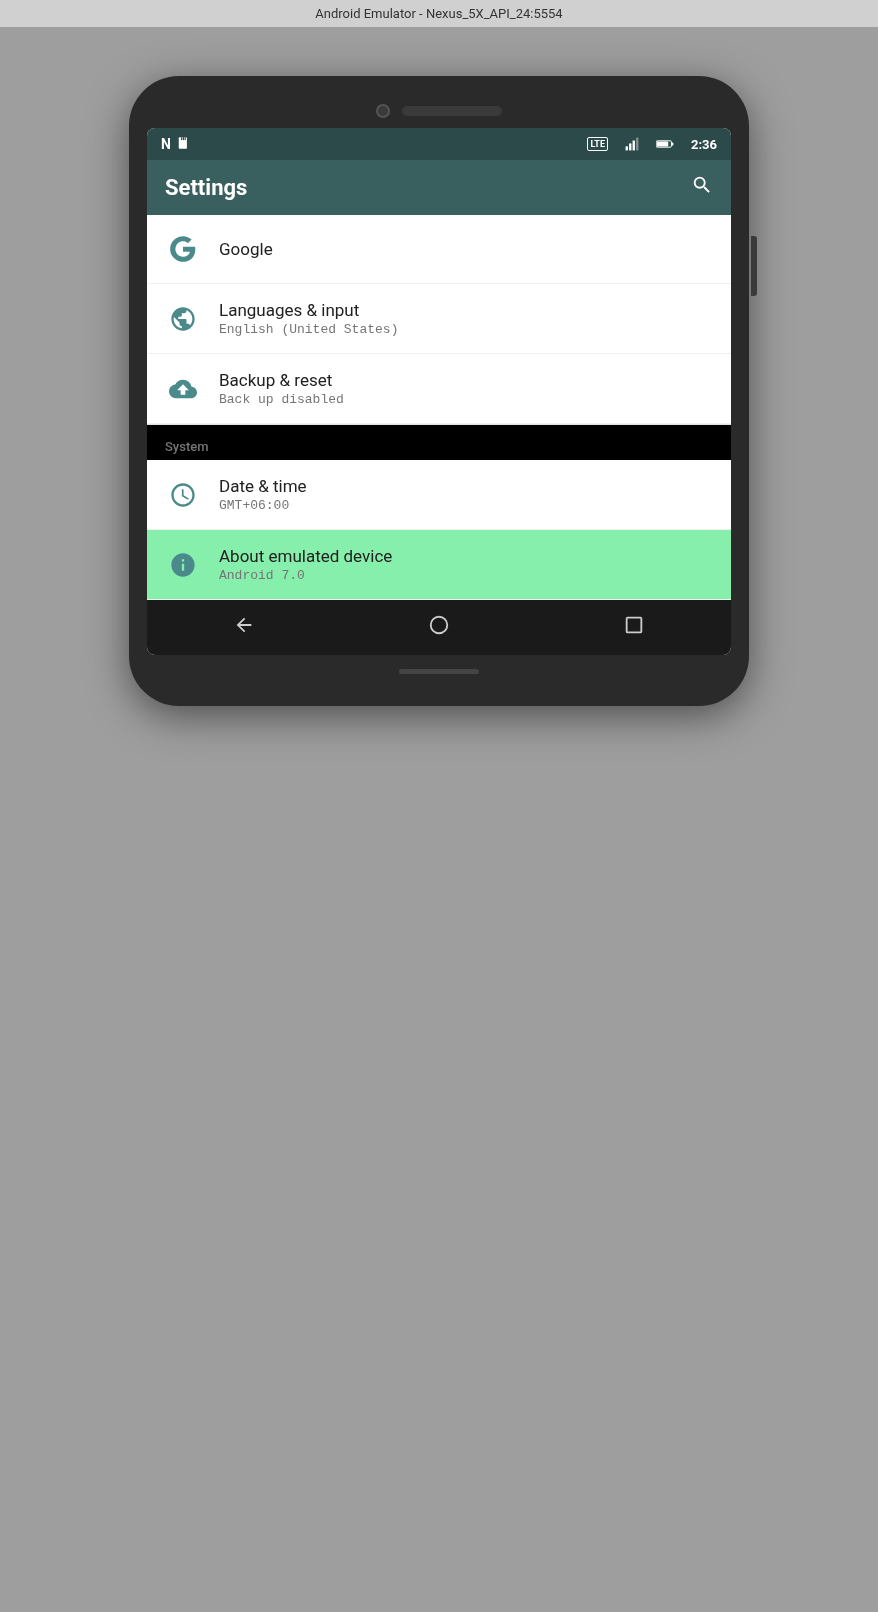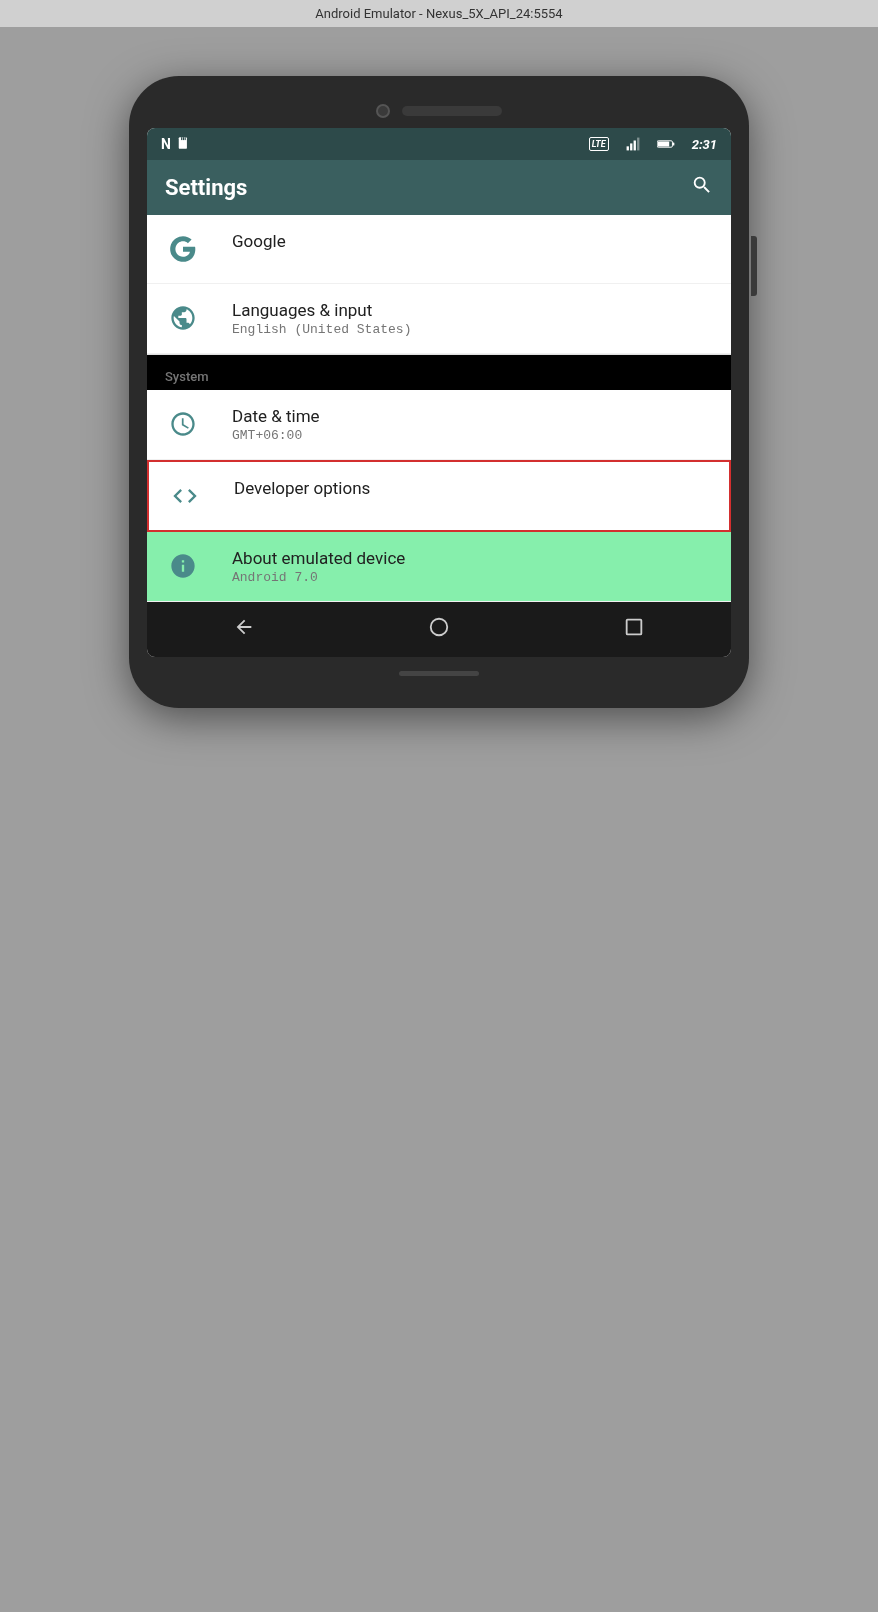--- a/index.html
+++ b/index.html
@@ -89,21 +89,20 @@
       color: white;
       font-size: 12px;
     }
     .status-right {
       display: flex;
       align-items: center;
       gap: 17px;
       color: white;
       font-size: 13px;
       font-weight: bold;
-      font-style: italic;
     }
     .lte-badge {
       font-size: 9px;
       font-weight: bold;
       color: white;
       border: 1px solid white;
       padding: 1px 2px;
       border-radius: 2px;
     }
     
@@ -124,25 +123,25 @@
       color: white;
       font-size: 20px;
       cursor: pointer;
     }
     
     .settings-list {
       background: #fff;
     }
     .settings-item {
       display: flex;
+      align-items: center;
       padding: 16px 18px;
       border-bottom: 1px solid #f0f0f0;
       cursor: pointer;
       background: #fff;
-      gap: 13px;
     }
     .settings-item.highlighted {
       border: 2.5px solid #d32f2f;
       background: #fff;
       margin: 0;
     }
     .item-icon {
       width: 36px;
       height: 36px;
       display: flex;
@@ -259,21 +258,21 @@
               <rect x="7" y="11" width="4" height="12"></rect>
               <rect x="13" y="6" width="4" height="17"></rect>
               <rect x="19" y="1" width="4" height="22" fill="rgba(255,255,255,0.4)"></rect>
           </svg>
 
           <svg width="18" height="14" viewBox="0 0 28 14" fill="none">
             <rect x="0" y="2" width="24" height="10" rx="2" stroke="white" stroke-width="1.5"></rect>
             <rect x="1" y="3" width="18" height="8" rx="1" fill="white"></rect>
             <rect x="24" y="4.5" width="3" height="5" rx="1" fill="white"></rect>
           </svg>
-          <span>2:31</span>
+          <span>2:36</span>
         </div>
       </div>
 
       <div class="app-bar">
         <span class="app-bar-title">Settings</span>
         <span class="search-icon-btn">
           <svg width="22" height="22" viewBox="0 0 24 24" fill="white">
             <path d="M15.5 14h-.79l-.28-.27A6.471 6.471 0 0 0 16 9.5 6.5 6.5 0 1 0 9.5 16c1.61 0 3.09-.59 4.23-1.57l.27.28v.79l5 4.99L20.49 19l-4.99-5zm-6 0C7.01 14 5 11.99 5 9.5S7.01 5 9.5 5 14 7.01 14 9.5 11.99 14 9.5 14z"></path>
           </svg>
         </span>
@@ -300,49 +299,50 @@
             <svg viewBox="0 0 24 24">
               <path d="M12 2C6.48 2 2 6.48 2 12s4.48 10 10 10 10-4.48 10-10S17.52 2 12 2zm-1 17.93c-3.95-.49-7-3.85-7-7.93 0-.62.08-1.21.21-1.79L9 15v1c0 1.1.9 2 2 2v1.93zm6.9-2.54c-.26-.81-1-1.39-1.9-1.39h-1v-3c0-.55-.45-1-1-1H8v-2h2c.55 0 1-.45 1-1V7h2c1.1 0 2-.9 2-2v-.41c2.93 1.19 5 4.06 5 7.41 0 2.08-.8 3.97-2.1 5.39z"></path>
             </svg>
           </div>
           <div class="item-text">
             <span class="item-title">Languages &amp; input</span>
             <span class="item-subtitle">English (United States)</span>
           </div>
         </div>
 
+        <div class="settings-item">
+          <div class="item-icon">
+            <svg viewBox="0 0 24 24">
+              <path d="M19.35 10.04C18.67 6.59 15.64 4 12 4 9.11 4 6.6 5.64 5.35 8.04 2.34 8.36 0 10.91 0 14c0 3.31 2.69 6 6 6h13c2.76 0 5-2.24 5-5 0-2.64-2.05-4.78-4.65-4.96zM14 13v4h-4v-4H7l5-5 5 5h-3z"></path>
+            </svg>
+          </div>
+          <div class="item-text">
+            <span class="item-title">Backup &amp; reset</span>
+            <span class="item-subtitle">Back up disabled</span>
+          </div>
+        </div>
 
         <div class="section-header">
           <span>System</span>
         </div>
 
         <div class="settings-item">
           <div class="item-icon">
             <svg viewBox="0 0 24 24">
               <path d="M11.99 2C6.47 2 2 6.48 2 12s4.47 10 9.99 10C17.52 22 22 17.52 22 12S17.52 2 11.99 2zM12 20c-4.42 0-8-3.58-8-8s3.58-8 8-8 8 3.58 8 8-3.58 8-8 8zm.5-13H11v6l5.25 3.15.75-1.23-4.5-2.67V7z"></path>
             </svg>
           </div>
           <div class="item-text">
             <span class="item-title">Date &amp; time</span>
             <span class="item-subtitle">GMT+06:00</span>
           </div>
         </div>
 
 
 
-        <div class="settings-item highlighted">
-          <div class="item-icon">
-            <svg viewBox="0 0 24 24">
-              <path d="M9.4 16.6L4.8 12l4.6-4.6L8 6l-6 6 6 6 1.4-1.4zm5.2 0l4.6-4.6-4.6-4.6L16 6l6 6-6 6-1.4-1.4z"></path>
-            </svg>
-          </div>
-          <div class="item-text">
-            <span class="item-title">Developer options</span>
-          </div>
-        </div>
 
         <div class="settings-item about-item">
           <div class="item-icon">
             <svg viewBox="0 0 24 24">
               <path d="M12 2C6.48 2 2 6.48 2 12s4.48 10 10 10 10-4.48 10-10S17.52 2 12 2zm1 15h-2v-6h2v6zm0-8h-2V7h2v2z"></path>
             </svg>
           </div>
           <div class="item-text">
             <span class="item-title">About emulated device</span>
             <span class="item-subtitle">Android 7.0</span>

